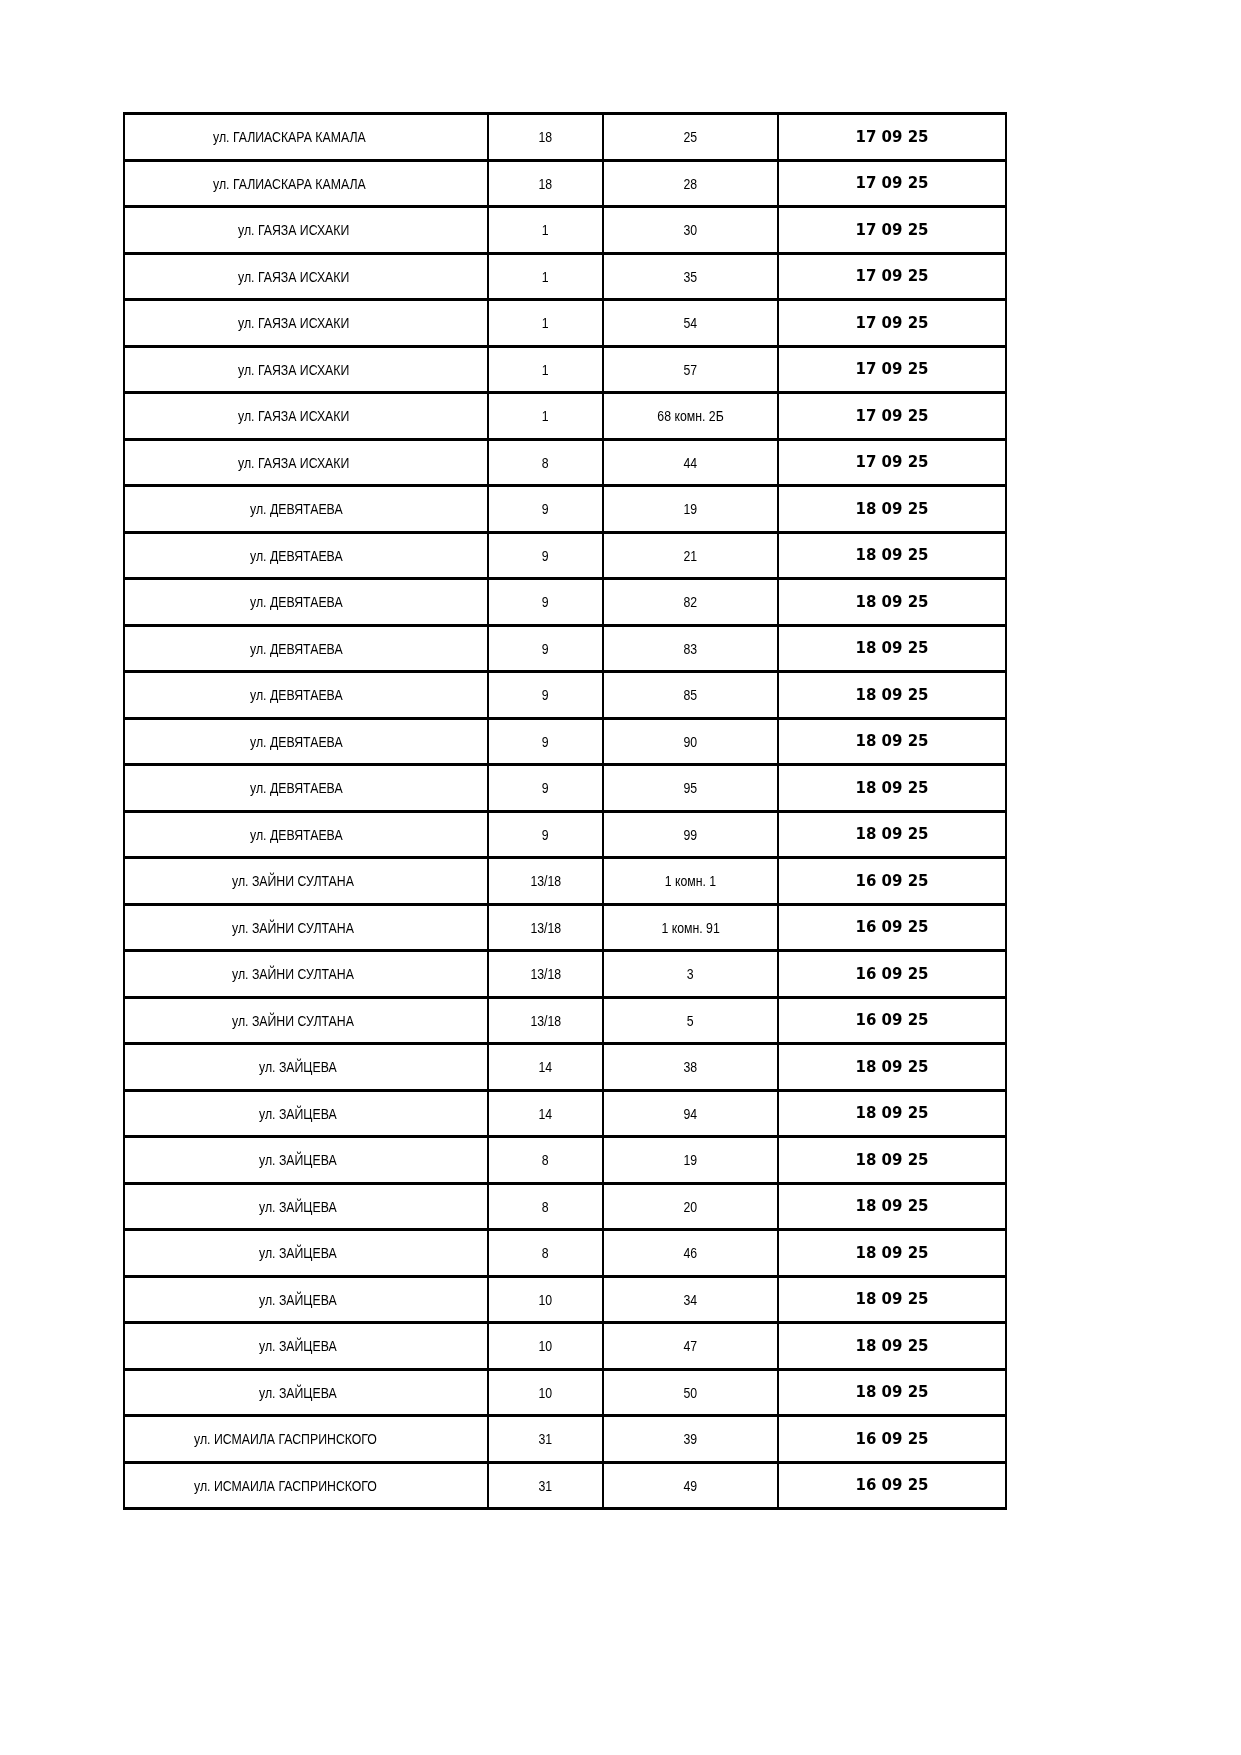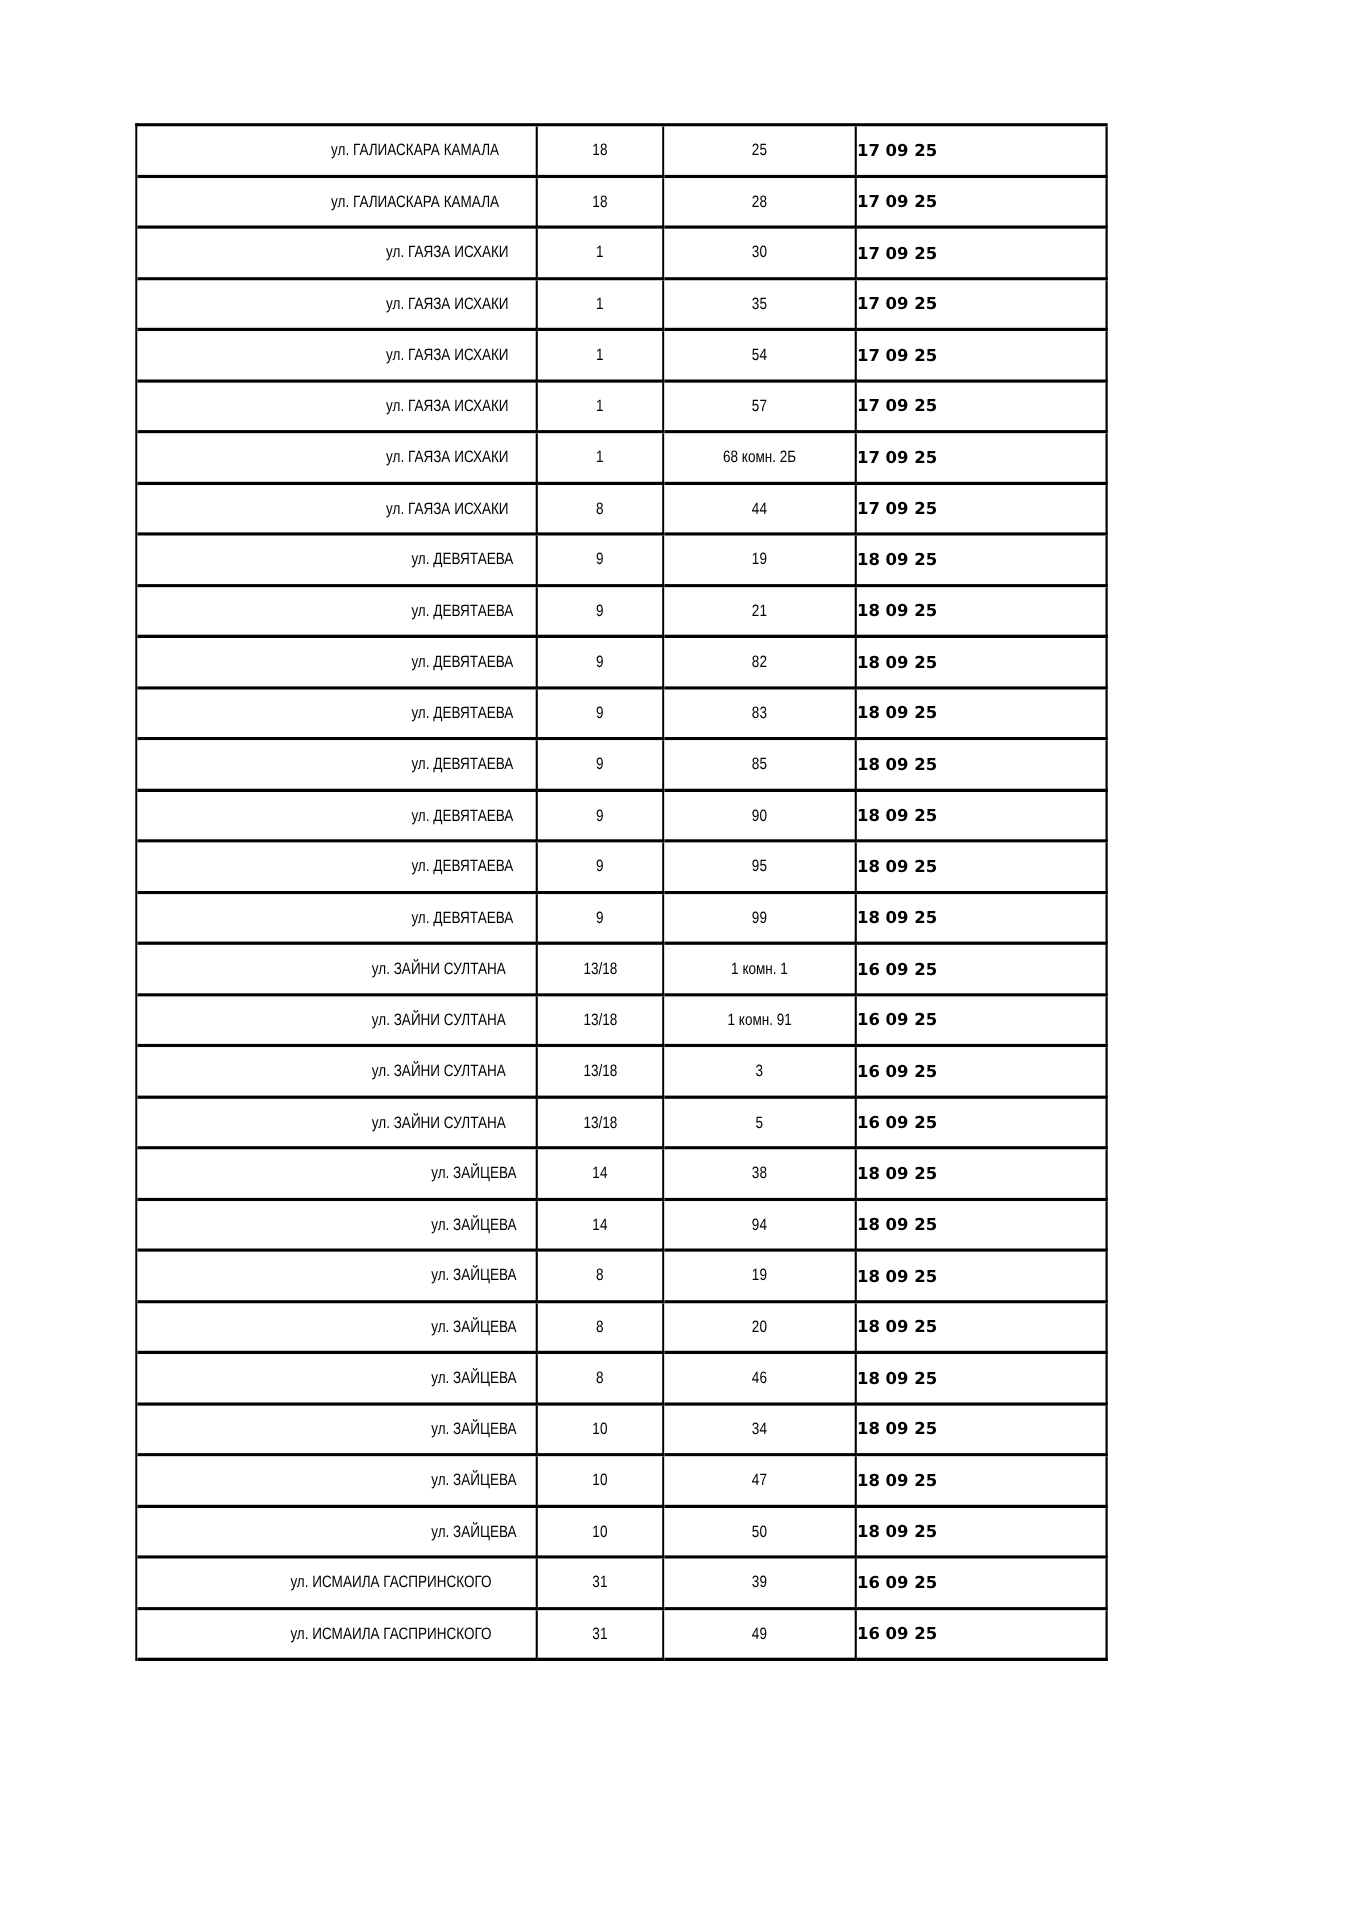--- a/index.html
+++ b/index.html
@@ -41,29 +41,29 @@
     border-bottom: 3px solid var(--bc);
     height: 46.5px;
     padding: 0;
     vertical-align: middle;
     font-size: 15px;
     white-space: nowrap;
     overflow: hidden;
     background: var(--bg);
   }
   td.street {
-    text-align: right;
+    text-align: center;
     padding-left: 5px;
     text-decoration: underline;
   }
   td.house, td.apt {
     text-align: center;
   }
   td.date {
-    text-align: left;
+    text-align: center;
     font-family: "DejaVu Sans", sans-serif;
     font-weight: bold;
     font-size: 16px;
     margin-left: 16px;
   }
   .cond {
     display: inline-block;
     transform: scaleX(0.82);
   }
   .cond.left   { transform-origin: 0 50%; }

